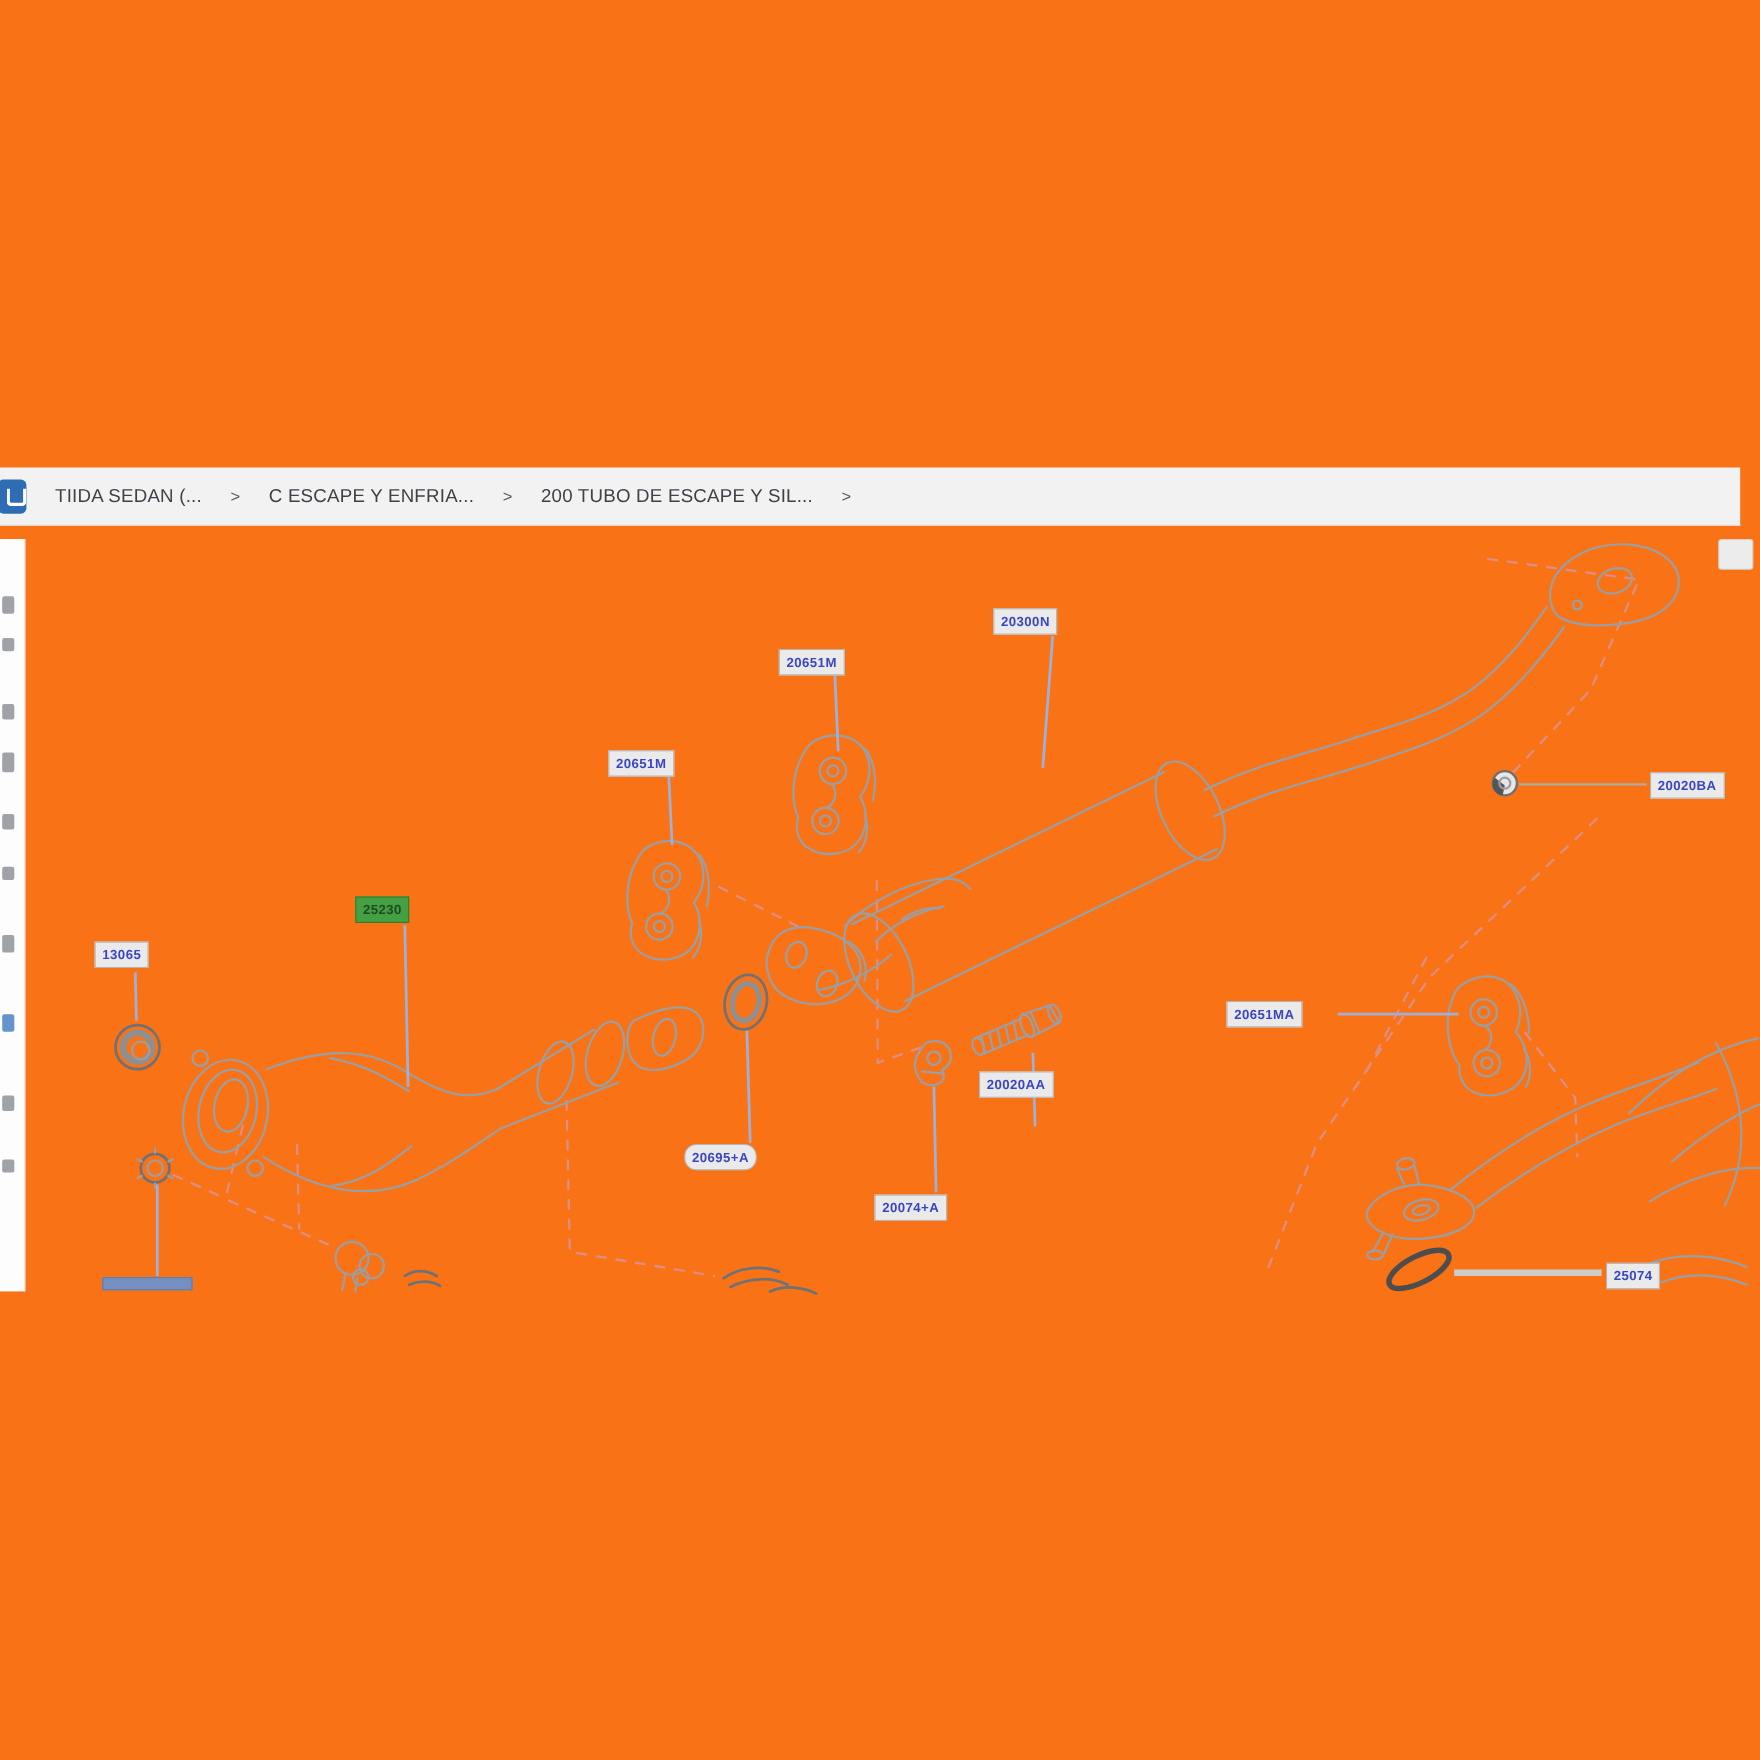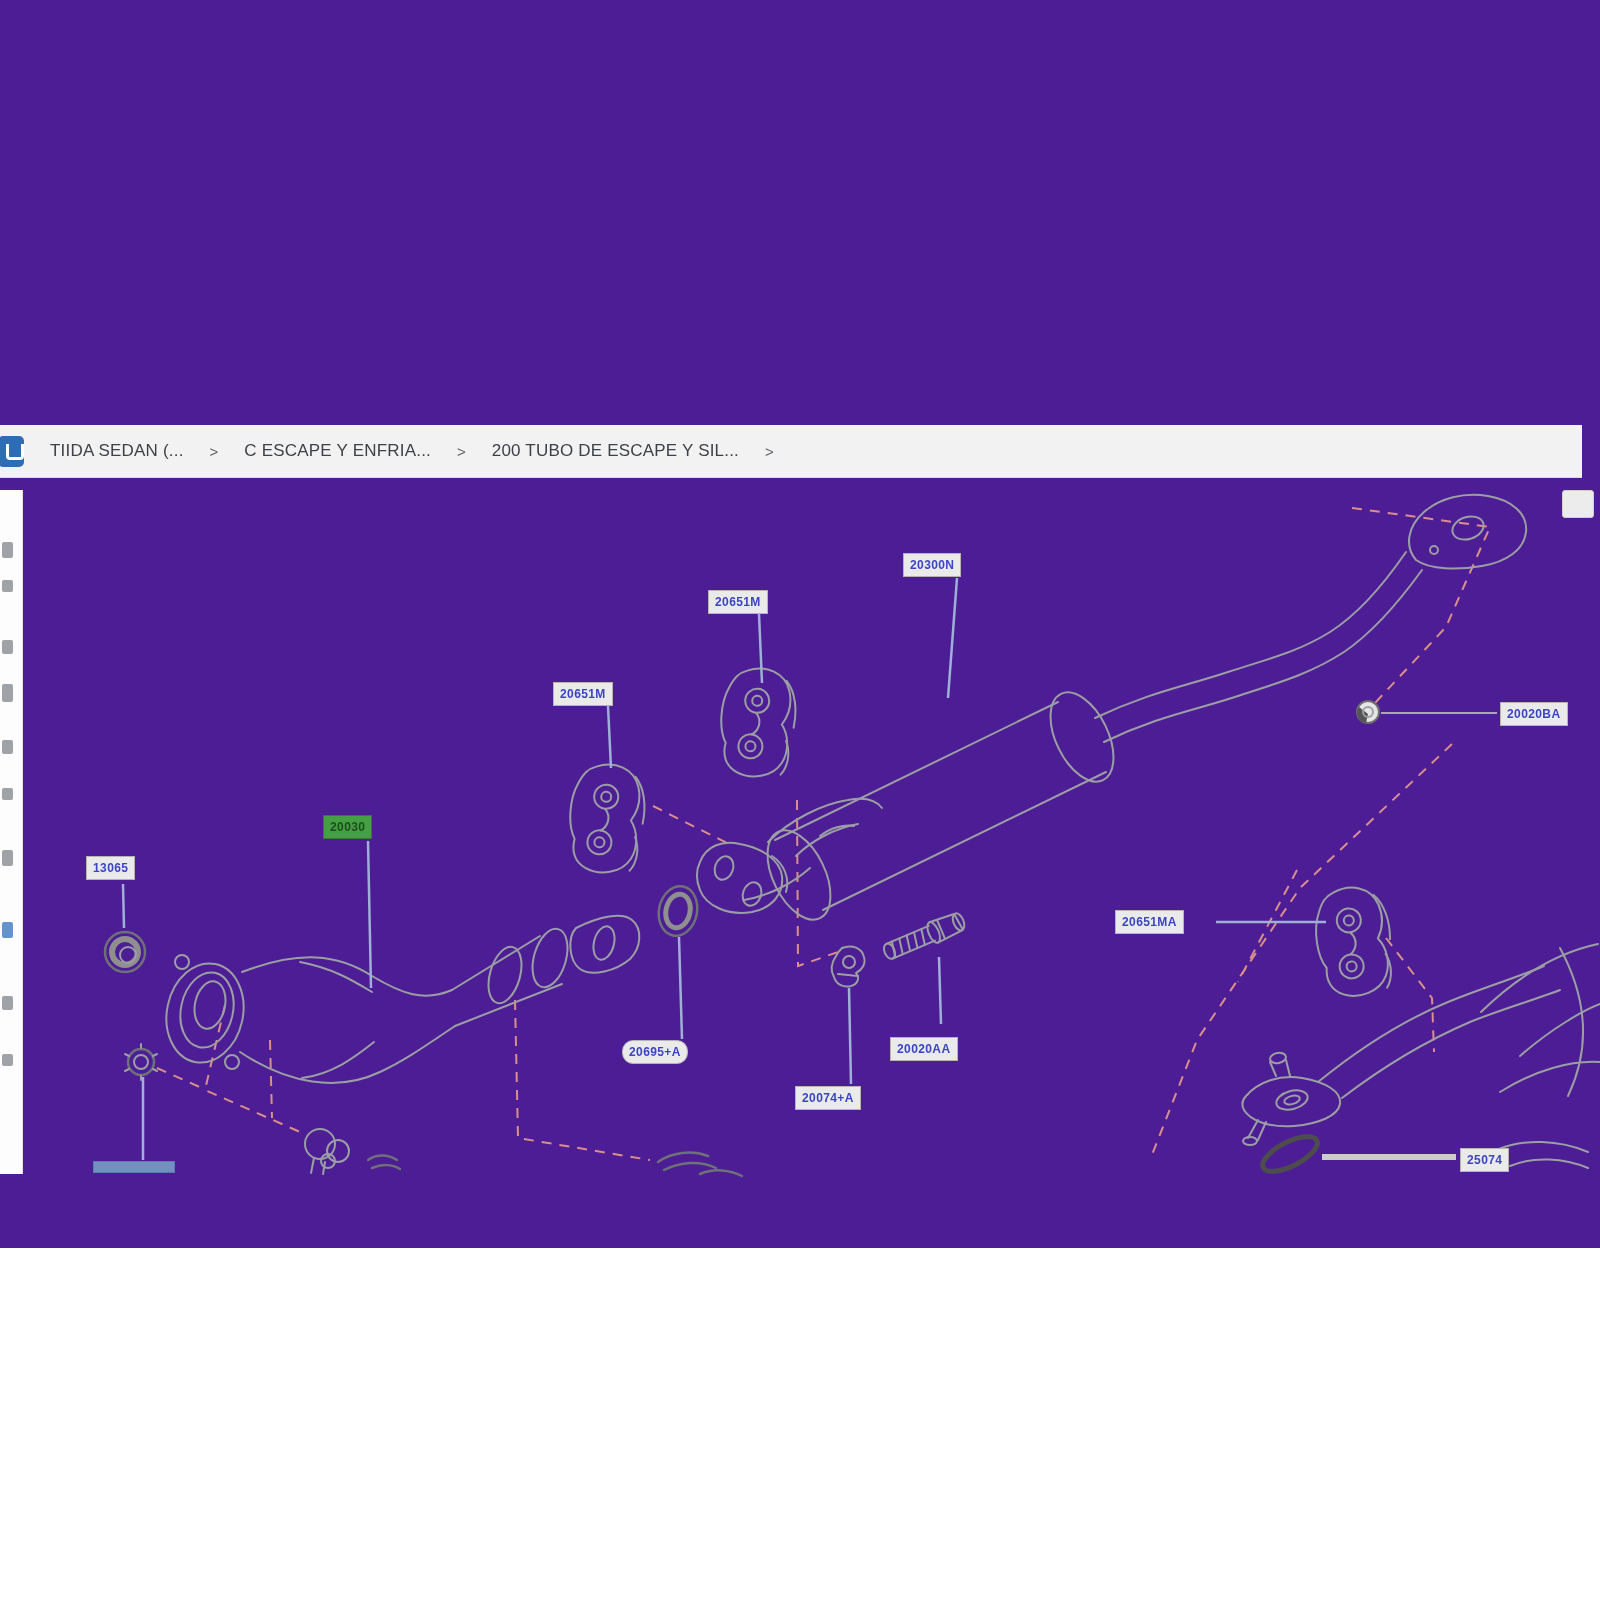--- a/index.html
+++ b/index.html
@@ -1,16 +1,16 @@
 <!DOCTYPE html>
 <html><head>
 <meta charset="utf-8">
 <style>
   html,body{margin:0;padding:0;background:#ffffff;}
-  #page{position:relative;width:1600px;height:1248px;background:#4c1d95;overflow:hidden;
+  #page{position:relative;width:1600px;height:1600px;background:#f97316;overflow:hidden;
         font-family:"Liberation Sans",sans-serif;}
 
   
   .breadcrumb-bar{position:absolute;left:0;top:425px;width:1582px;height:53px;
       background:#f2f2f2;border-bottom:1px solid #d9d9d9;display:flex;align-items:center;
       gap:26px;padding-left:6px;box-sizing:border-box;white-space:nowrap;overflow:hidden;}
   .app-icon{position:relative;flex:0 0 auto;width:26px;height:31px;margin-left:-8px;
       background:#2e6cb3;border-radius:5px;}
   .app-icon::after{content:"";position:absolute;left:8px;top:8px;width:12px;height:13px;
       border:3px solid #ffffff;border-top:none;border-radius:0 0 4px 4px;}
@@ -222,25 +222,25 @@
       <line class="leader-blue" x1="849" y1="988" x2="851" y2="1084"></line>
       <line class="leader-blue" x1="939" y1="957" x2="941" y2="1024"></line>
       <line class="leader-gray" x1="1381" y1="713" x2="1497" y2="713"></line>
       <line class="leader-blue" x1="1216" y1="922" x2="1326" y2="922"></line>
       <line class="leader-thick" x1="1322" y1="1157" x2="1456" y2="1157"></line>
       <line class="leader-blue" x1="143" y1="1077" x2="143" y2="1160"></line>
     </g>
   </svg>
 
   <div class="part-label" style="left:86px;top:856px;">13065</div>
-  <div class="part-label green" style="left:323px;top:815px;">20030</div>
+  <div class="part-label green" style="left:323px;top:815px;">25230</div>
   <div class="part-label" style="left:553px;top:682px;">20651M</div>
   <div class="part-label" style="left:708px;top:590px;">20651M</div>
   <div class="part-label" style="left:903px;top:553px;">20300N</div>
   <div class="part-label" style="left:622px;top:1040px;border-radius:11px;">20695+A</div>
   <div class="part-label" style="left:795px;top:1086px;">20074+A</div>
-  <div class="part-label" style="left:890px;top:1037px;">20020AA</div>
+  <div class="part-label" style="left:890px;top:974px;">20020AA</div>
   <div class="part-label" style="left:1500px;top:702px;">20020BA</div>
   <div class="part-label" style="left:1115px;top:910px;">20651MA</div>
   <div class="part-label" style="left:1460px;top:1148px;">25074</div>
   <div class="label-clipped"></div>
 
 </div>
 
 </body></html>

